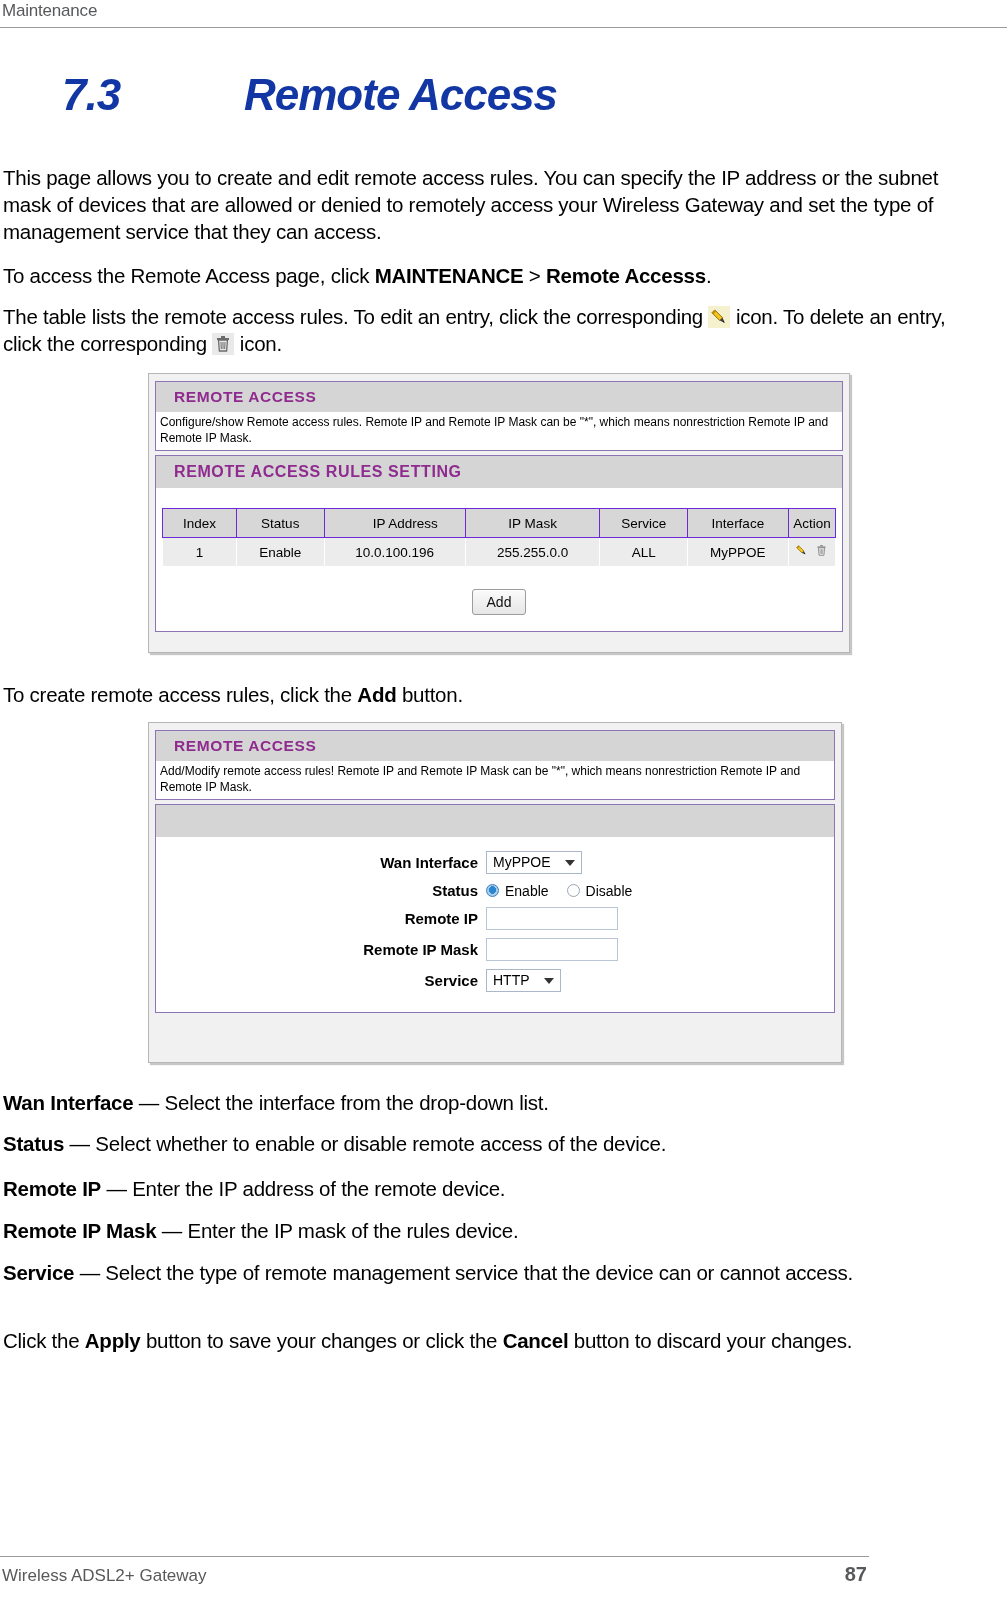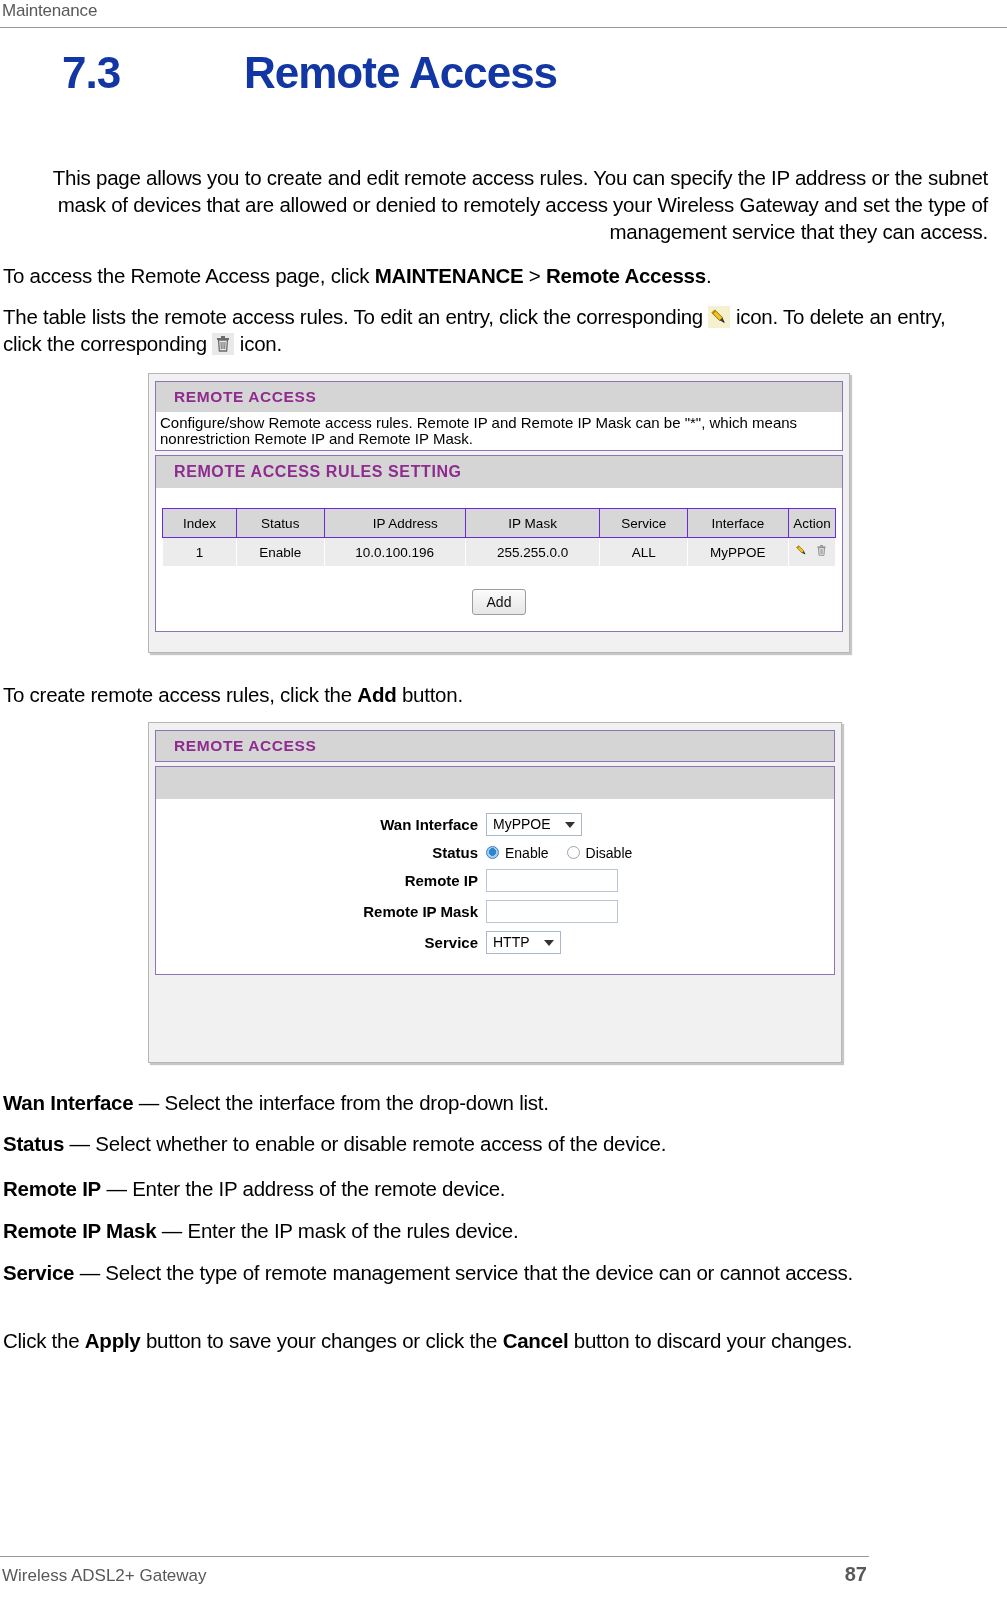--- a/index.html
+++ b/index.html
@@ -29,23 +29,24 @@
     position: absolute;
     left: 2px; top: 1px;
     font-size: 17px;
     color: #58595b;
     letter-spacing: -0.2px;
   }
 
   
   .section-heading {
     position: absolute;
-    left: 0; top: 48px;
+    left: 0; top: 70px;
     width: 987px;
     height: 60px;
+    font-style: italic;
   }
   .section-heading .num,
   .section-heading .ttl {
     position: absolute;
     top: 0;
     color: #1237a4;
     font-weight: bold;
     font-size: 44px;
     letter-spacing: -1px;
   }
@@ -56,21 +57,21 @@
   .body-col {
     position: absolute;
     left: 3px;
     width: 985px;
     font-size: 20.5px;
     line-height: 27px;
     letter-spacing: -0.25px;
   }
   .body-col b { font-weight: bold; }
 
-  .p1 { top: 164px; text-align: right; }
+  .p1 { top: 164px; }
   .p2 { top: 262px; }
   .p3 { top: 303px; }
   .p4 { top: 681px; }
   .p5 { top: 1089px; }
   .p6 { top: 1130px; }
   .p7 { top: 1175px; }
   .p8 { top: 1217px; }
   .p9 { top: 1259px; }
   .p10 { top: 1327px; }
 
@@ -112,21 +113,21 @@
     box-sizing: border-box;
   }
   .panel-title-bar .panel-title {
     color: #8f2b8f;
     font-weight: bold;
     font-size: 15.5px;
     letter-spacing: .6px;
   }
   .panel-desc {
     background: #ffffff;
-    font-size: 15px;
+    font-size: 12px;
     line-height: 15.5px;
     padding: 3px 4px 4px 4px;
     color: #000;
   }
 
   .panel2 {
     background: #ffffff;
     border: 1px solid #8d74b5;
     box-sizing: border-box;
     margin: 4px 6px 11px 6px;
@@ -384,20 +385,21 @@
 <div class="body-col p4">
   <span>To create remote access rules, click the </span><b>Add</b><span> button.</span>
 </div>
 
 <div class="shot shot-2">
 
   <div class="panel">
     <div class="panel-title-bar">
       <span class="panel-title">REMOTE ACCESS</span>
     </div>
+    <div class="panel-desc">Add/Modify remote access rules! Remote IP and Remote IP Mask can be "*", which means nonrestriction Remote IP and Remote IP Mask.</div>
   </div>
 
   <div class="panel2">
     <div class="panel2-title-bar">
       <span class="panel-title"></span>
     </div>
 
     <div class="form-area">
 
       <div class="form-row">

